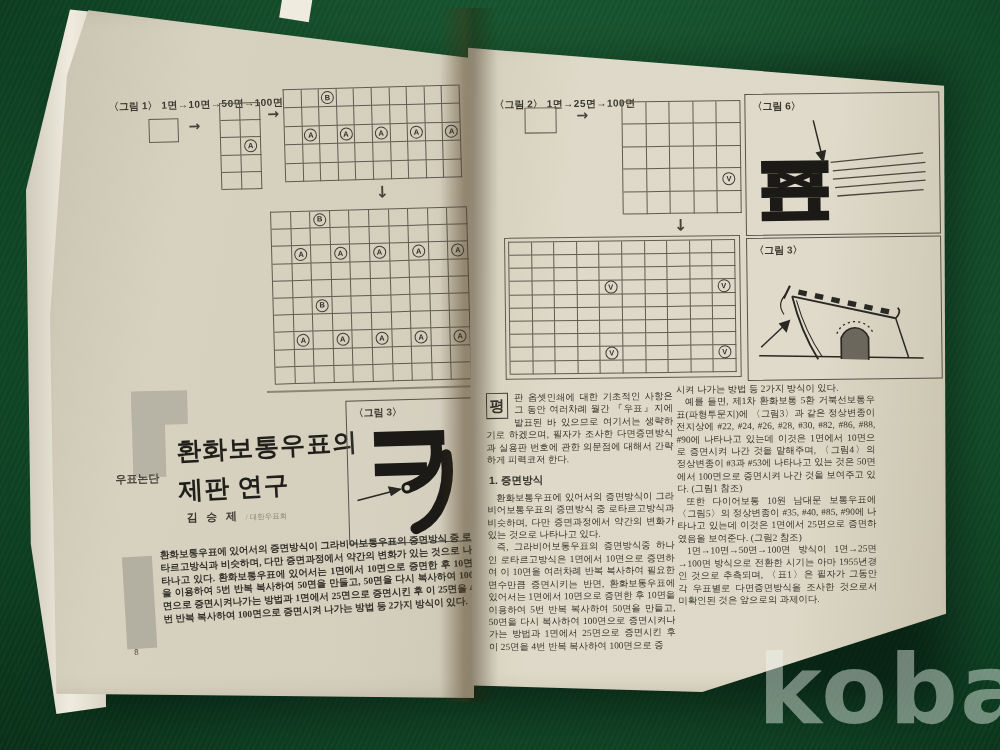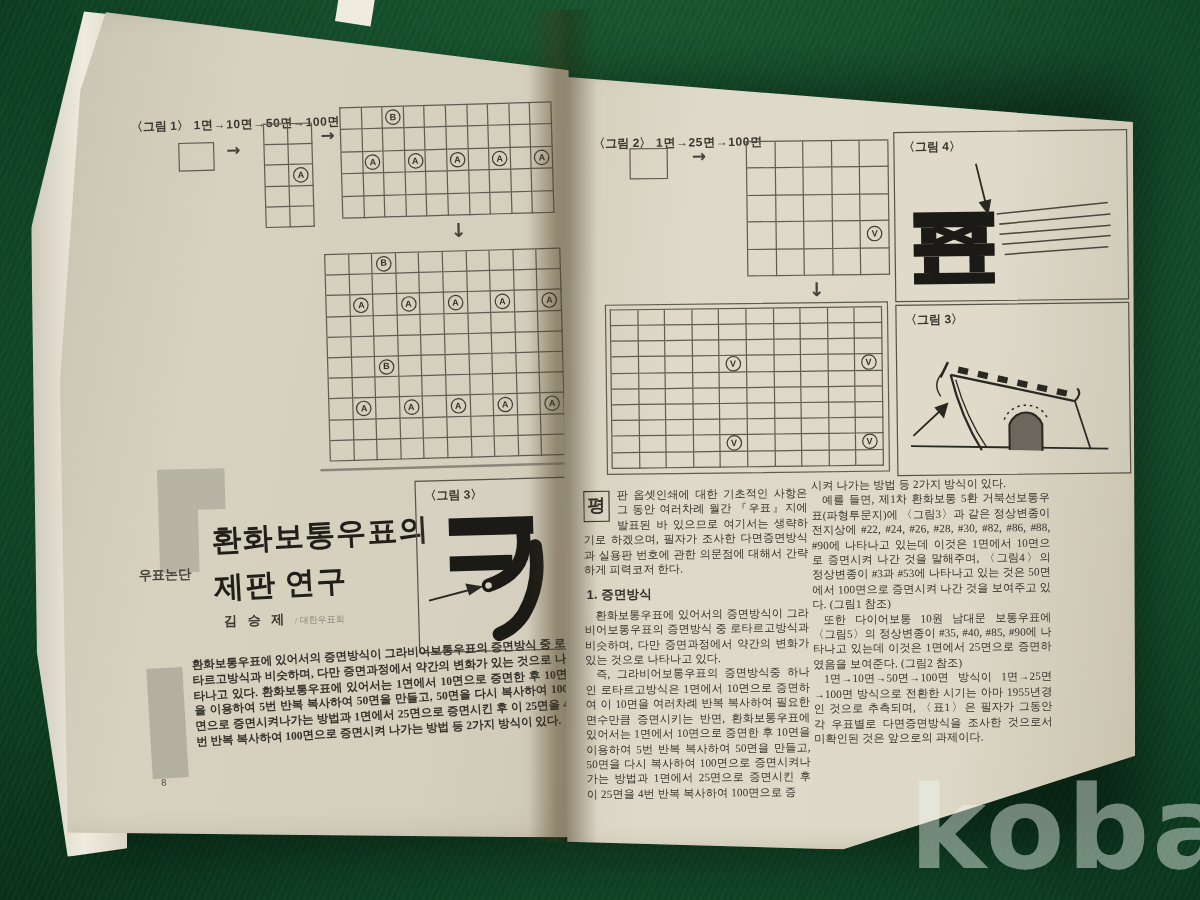--- a/index.html
+++ b/index.html
@@ -13,21 +13,21 @@
   .stack-left{position:absolute;left:26px;top:6px;width:80px;height:708px;z-index:2;
     background:linear-gradient(90deg,#cfcabc 0%,#efecdf 55%,#dad5c6 100%);
     clip-path:polygon(55% 0.5%, 96% 1%, 100% 99%, 38% 100%, 6% 76%, 0 26%);}
   .top-tab{position:absolute;left:281px;top:-6px;width:30px;height:26px;z-index:2;
     background:#efebdf;transform:rotate(9deg);}
   .page{position:absolute;z-index:3;}
   .page-left{left:50px;top:6px;width:424px;height:692px;
     background:linear-gradient(100deg,#c9c3b2 0%,#d7d1c0 30%,#d5cfbe 75%,#cec8b6 100%);
     clip-path:polygon(9% 0.6%, 100% 7.6%, 100% 100%, 1.5% 99.4%, 0 45%, 4% 10%);
     box-shadow:inset -18px 0 22px rgba(90,70,40,0.18);}
-  .page-right{left:468px;top:56px;width:478px;height:652px;
+  .page-right{left:468px;top:40px;width:478px;height:652px;
     background:linear-gradient(95deg,#d4cebc 0%,#ded9c8 22%,#ddd8c7 70%,#c9c3ae 100%);
     clip-path:polygon(0 1.2%, 99.6% 7%, 100% 88%, 49% 100%, 1% 99%);
     box-shadow:inset 14px 0 20px rgba(90,70,40,0.2);}
   .gutter{position:absolute;left:440px;top:8px;width:58px;height:694px;z-index:4;pointer-events:none;
     background:linear-gradient(90deg,rgba(60,45,20,0) 0%,rgba(70,52,22,0.38) 42%,rgba(40,28,8,0.30) 58%,rgba(60,45,20,0) 100%);}
   .watermark{position:absolute;left:758px;top:642px;z-index:10;
     font-family:"DejaVu Sans","Liberation Sans",sans-serif;font-weight:bold;
     font-size:96px;letter-spacing:2px;color:rgba(240,248,240,0.45);line-height:1;}
   
   .figlabel{font-family:"Liberation Sans","DejaVu Sans",sans-serif;font-weight:bold;
@@ -490,21 +490,21 @@
             <div class="cell"></div>
             <div class="cell"></div>
             <div class="cell"></div>
             <div class="cell"></div>
             <div class="cell"></div>
             <div class="cell"></div>
           </div>
       </div>
 
       <div class="figbox" style="left:278px;top:55px;width:193px;height:140px;">
-        <span class="figlabel">〈그림 4〉</span>
+        <span class="figlabel">〈그림 6〉</span>
         <svg width="190" height="118" viewBox="0 0 180 112" style="position:absolute;left:0;top:20px;">
           <g fill="#1c1a16">
             <rect x="14" y="44" width="64" height="12"></rect>
             <rect x="20" y="56" width="12" height="13"></rect>
             <rect x="60" y="56" width="12" height="13"></rect>
             <rect x="14" y="69" width="64" height="10"></rect>
             <rect x="22" y="79" width="12" height="13"></rect>
             <rect x="58" y="79" width="12" height="13"></rect>
             <rect x="14" y="92" width="64" height="9"></rect>
           </g>

